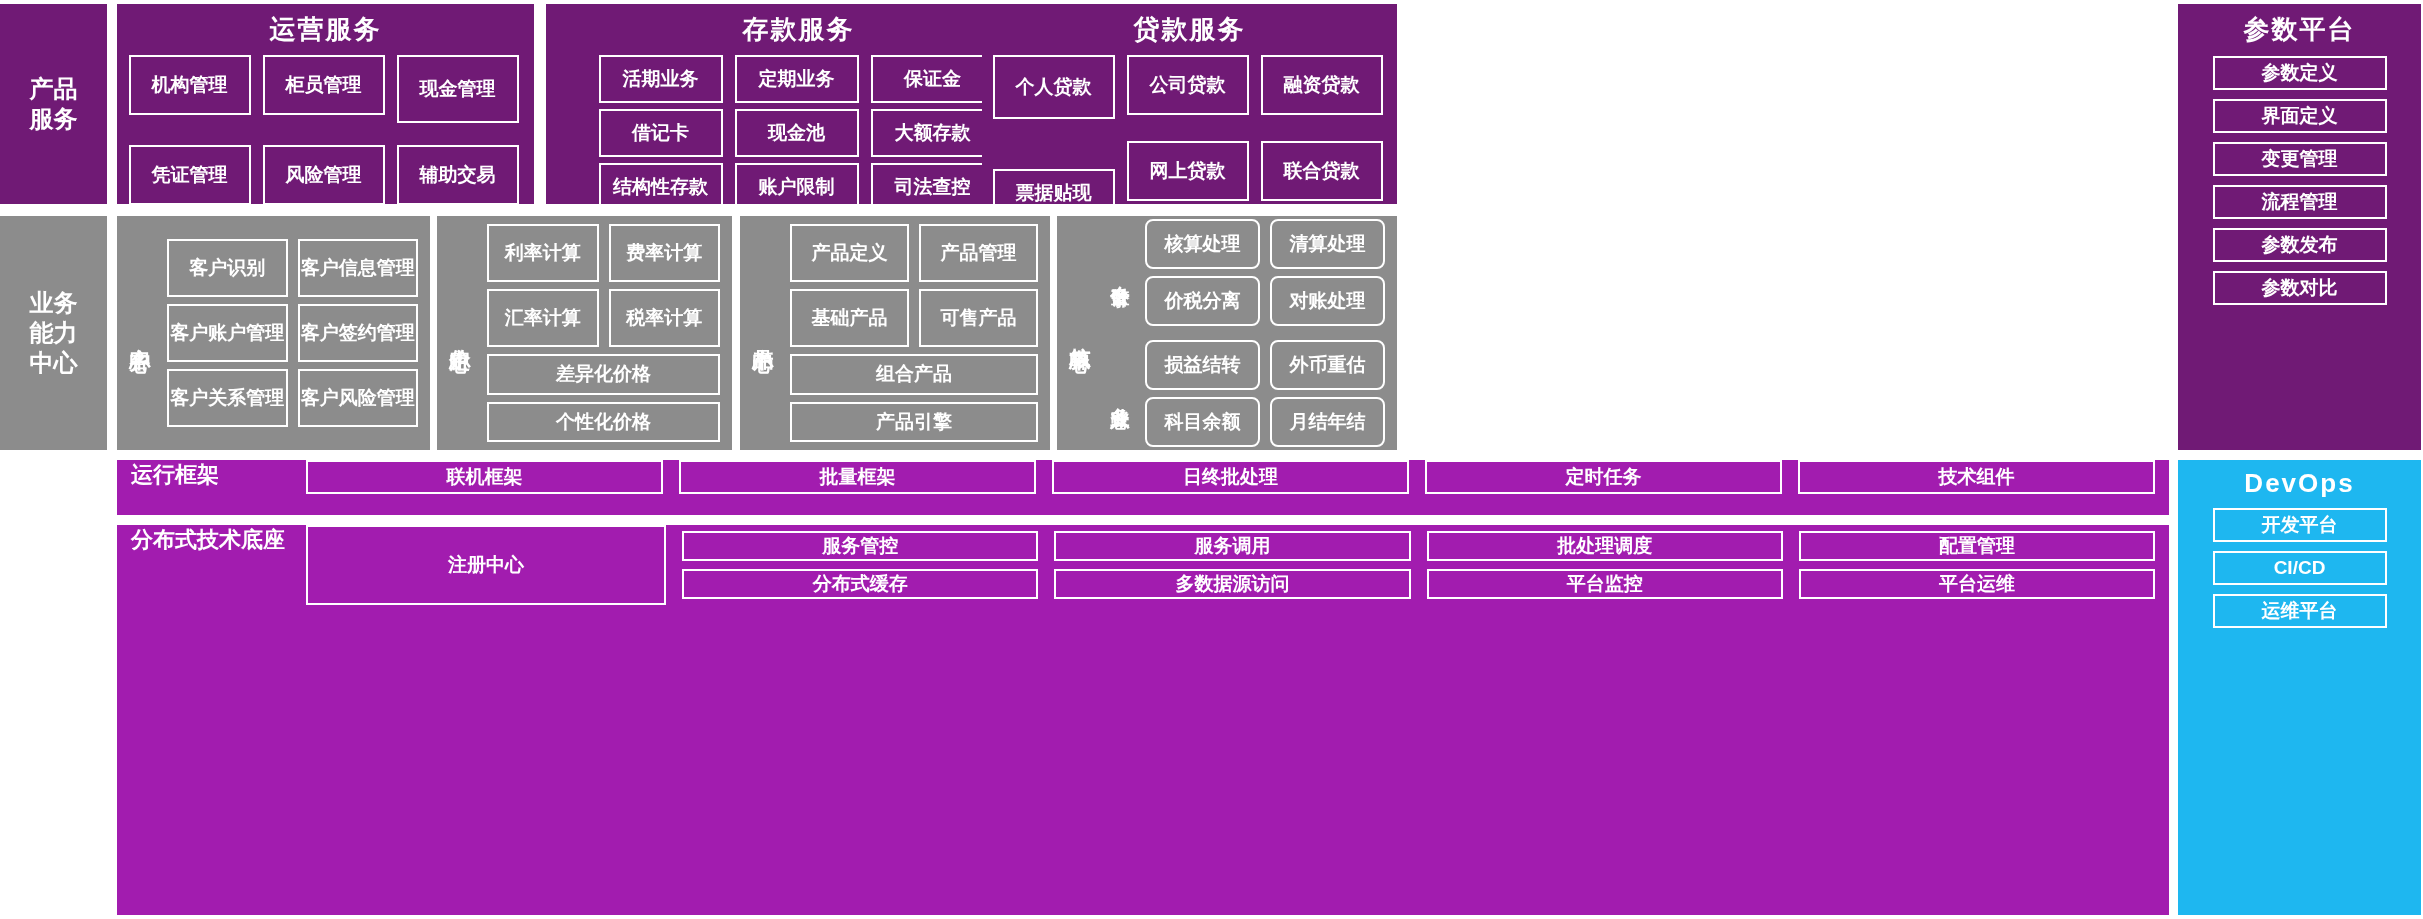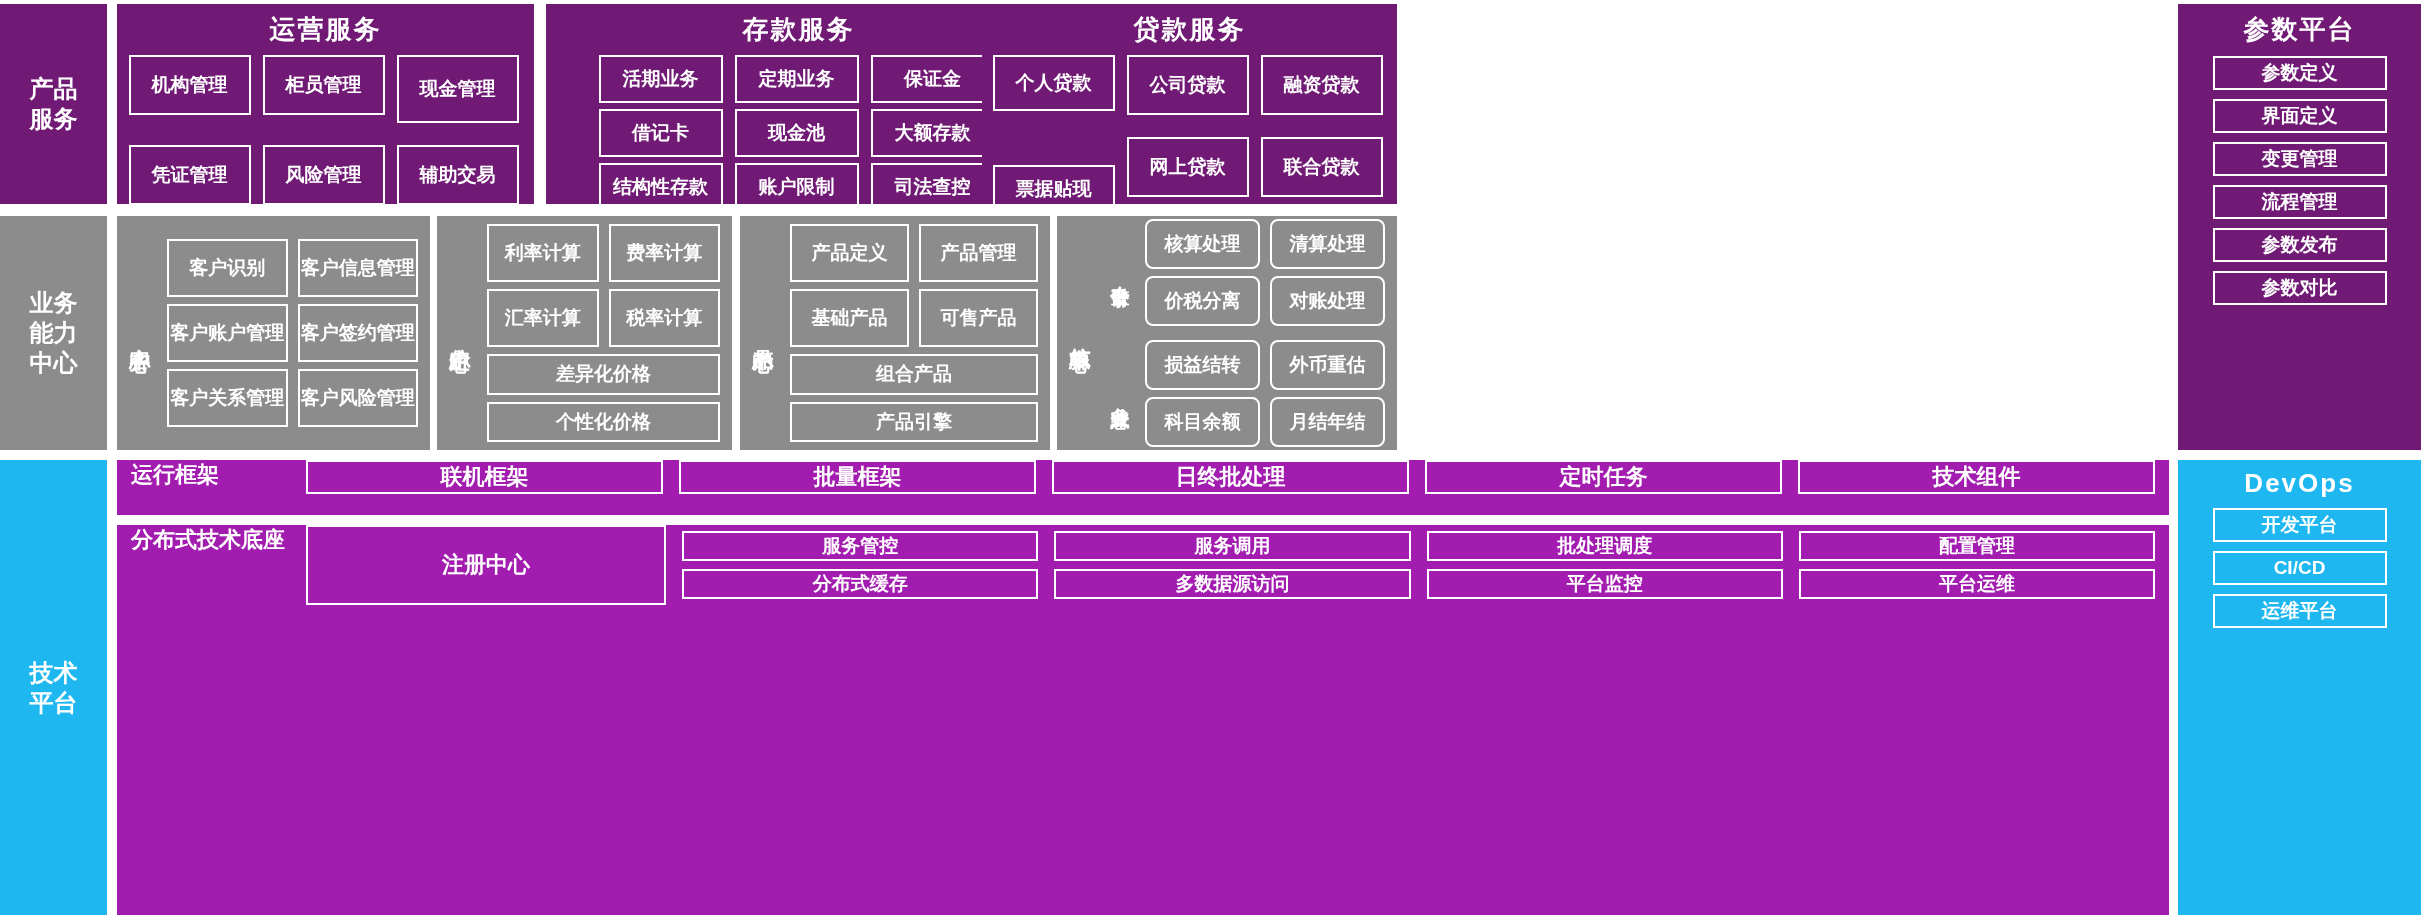--- a/index.html
+++ b/index.html
@@ -72,21 +72,21 @@
   
   #row3-label{left:0;top:460px;width:107px;height:455px;font-size:24px;}
   #tech-frames{position:absolute;left:117px;top:460px;width:2052px;height:455px;
                display:flex;flex-direction:column;gap:10px;}
   .tech-band{background:#a21caf;display:flex;align-items:flex-start;box-sizing:border-box;}
   .tech-band .sub-title{
     flex:0 0 auto;font-weight:bold;font-size:22px;text-align:left;
     padding-left:14px;width:175px;
   }
   .tech-cells{flex:1;display:flex;gap:16px;padding:0 14px 0 0;align-items:center;}
-  .tech-cells .cell{flex:1;height:34px;font-size:22px;}
+  .tech-cells .cell{flex:1;height:34px;font-size:19px;}
   .tech-stack{flex:1;display:flex;flex-direction:column;gap:8px;}
   .tech-stack .cell{height:32px;font-size:19px;}
   .tech-cells .cell.tall{height:80px;}
 
   
   #param-platform{position:absolute;left:2178px;top:4px;width:243px;height:446px;
                   display:flex;flex-direction:column;align-items:center;padding-top:8px;box-sizing:border-box;}
   #param-platform .cell{width:174px;height:34px;font-size:19px;margin-top:9px;}
   #devops{position:absolute;left:2178px;top:460px;width:243px;height:455px;
           display:flex;flex-direction:column;align-items:center;padding-top:8px;box-sizing:border-box;}
@@ -130,21 +130,21 @@
           <div class="cell" style="height: 48px;">账户限制</div>
           <div class="cell" style="height: 48px;">司法查控</div>
         </div>
     </div>
   </div>
 
   <div class="band teal svc-group" id="svc-loan" style="left:982px;width:415px;font-family:Liberation Serif, serif;">
     <div style="width:100%">
       <div class="grp-title">贷款服务</div>
       <div class="svc-grid" id="grid-loan" style="grid-template-columns: repeat(3, 122px); width: 394px; row-gap: 22px;">
-          <div class="cell" style="height: 56px;">个人贷款</div>
+          <div class="cell" style="height: 64px;">个人贷款</div>
           <div class="cell" style="height: 60px;">公司贷款</div>
           <div class="cell" style="height: 60px;">融资贷款</div>
           <div class="cell" style="height: 48px; margin-top: 28px;">票据贴现</div>
           <div class="cell" style="height: 60px;">网上贷款</div>
           <div class="cell" style="height: 60px;">联合贷款</div>
         </div>
     </div>
   </div>
 
   <div class="band gray row-label" id="row2-label">
@@ -226,23 +226,20 @@
             </div>
             <div class="cap-row">
               <div class="cell">科目余额</div>
               <div class="cell">月结年结</div>
             </div>
           </div>
         </div>
       </div>
   </div>
 
-  <div class="band blue row-label" id="row3-label">
-    <span>技术<br>平台</span>
-  </div>
 
   <div id="tech-frames">
     <div class="tech-band" id="band-runtime" style="height:55px;">
       <div class="sub-title">运行框架</div>
       <div class="tech-cells" id="cells-runtime">
           <div class="cell">联机框架</div>
           <div class="cell">批量框架</div>
           <div class="cell">日终批处理</div>
           <div class="cell">定时任务</div>
           <div class="cell">技术组件</div>

